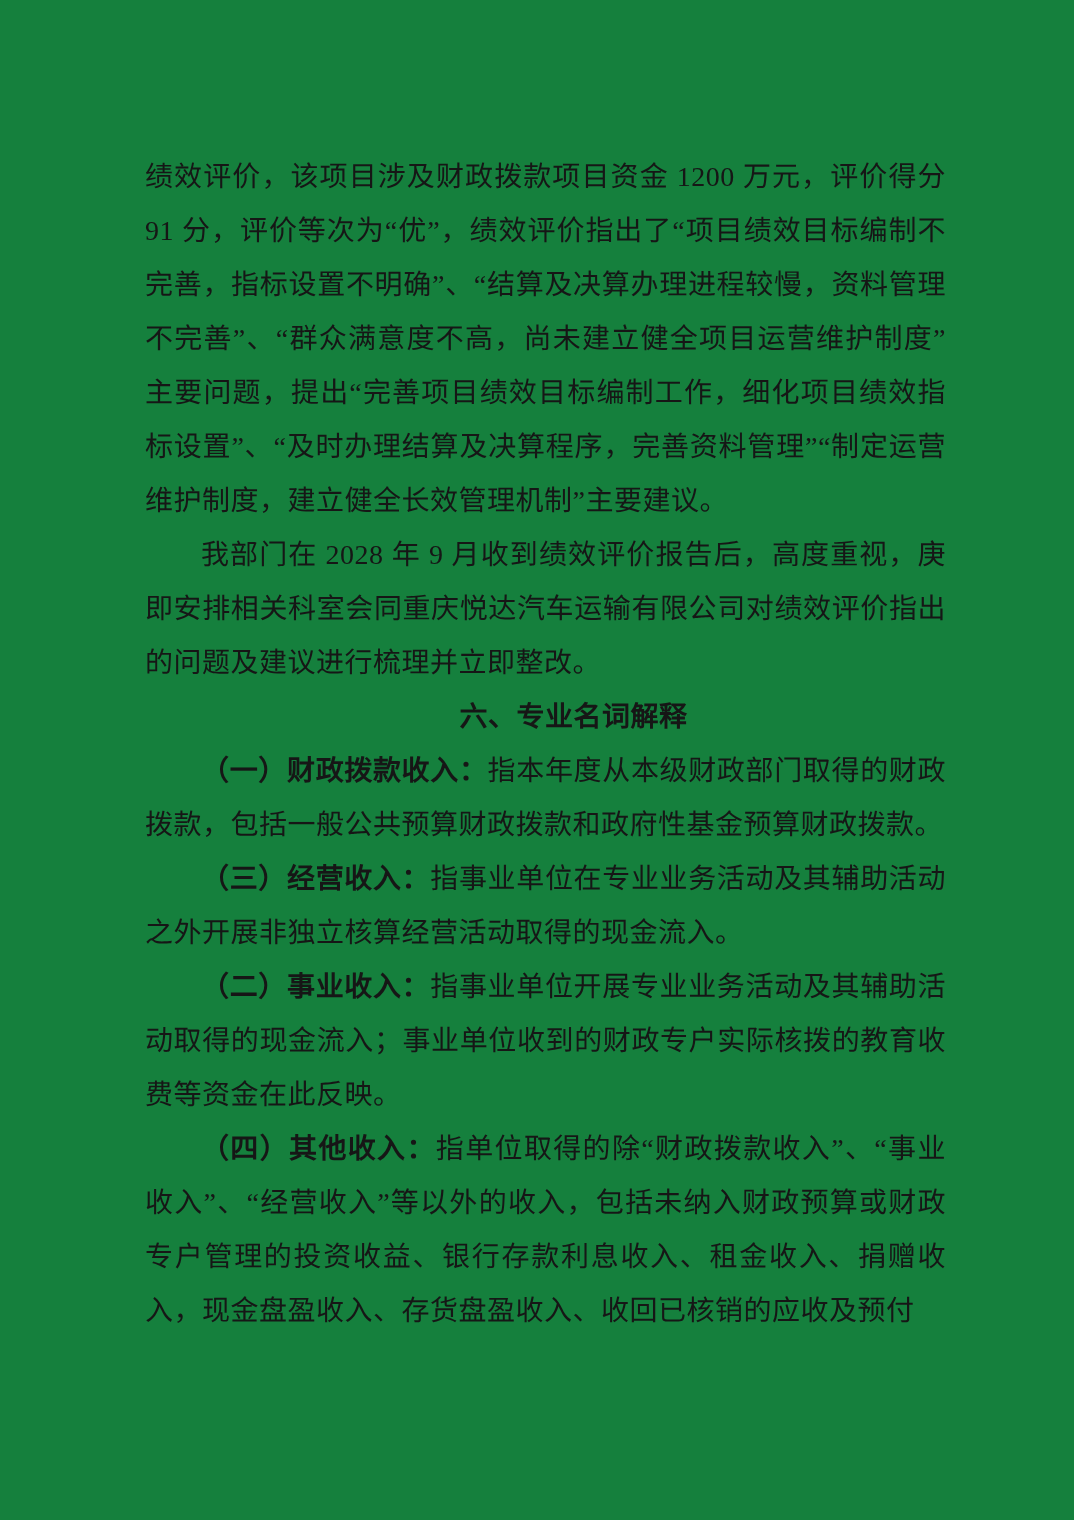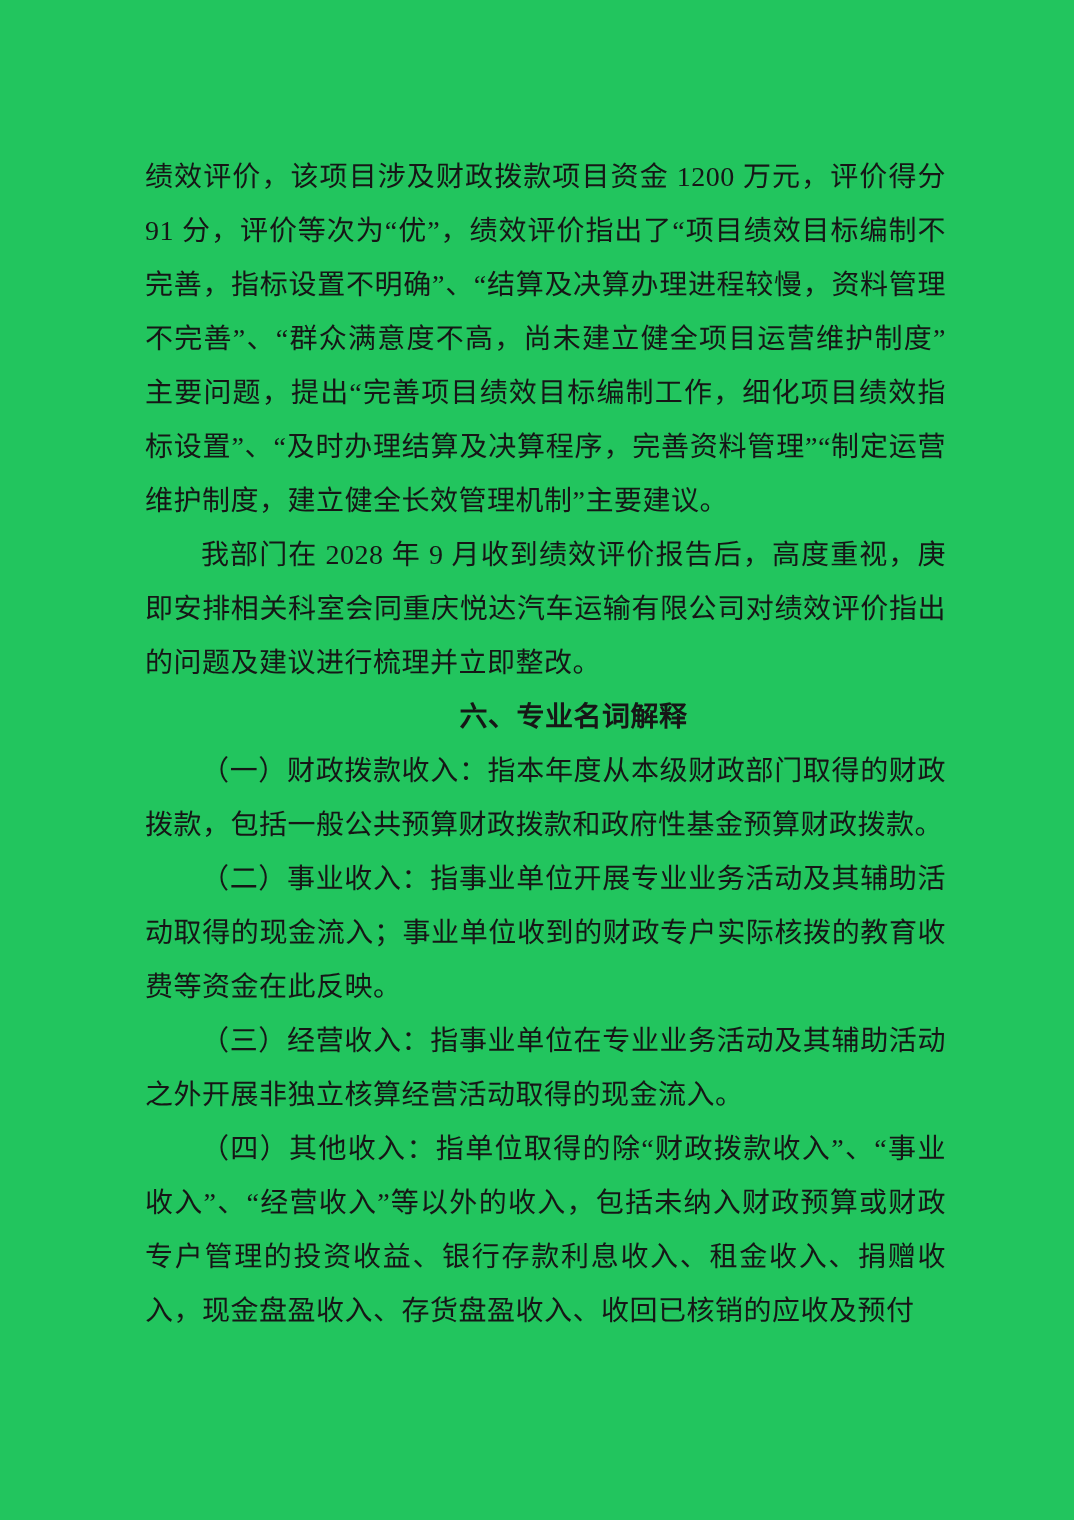--- a/index.html
+++ b/index.html
@@ -7,21 +7,21 @@
     width: 1074px;
     height: 1520px;
     background: #ffffff;
     overflow: hidden;
     font-family: "Liberation Serif", "DejaVu Serif", serif;
   }
   .page {
     position: relative;
     width: 1074px;
     height: 1520px;
-    background: #22c55e;
+    background: #15803d;
   }
   .doc-body {
     position: absolute;
     left: 145px;
     top: 150px;
     width: 801px;
     color: #161616;
   }
   .para {
     font-size: 28px;
@@ -34,46 +34,46 @@
   }
   .para.indented { text-indent: 2em; }
   .para.heading {
     text-indent: 2em;
     font-weight: 700;
     font-family: "Liberation Sans", "DejaVu Sans", sans-serif;
     text-align: center;
   }
   .para.term { text-indent: 2em; }
   .term-lead {
-    font-weight: 400;
+    font-weight: 700;
     font-family: "Liberation Sans", "DejaVu Sans", sans-serif;
   }
 </style>
 </head>
 <body>
 
 <div class="page">
   <div class="doc-body">
 
     <p class="para continuation">绩效评价，该项目涉及财政拨款项目资金 1200 万元，评价得分 91 分，评价等次为“优”，绩效评价指出了“项目绩效目标编制不完善，指标设置不明确”、“结算及决算办理进程较慢，资料管理不完善”、“群众满意度不高，尚未建立健全项目运营维护制度”主要问题，提出“完善项目绩效目标编制工作，细化项目绩效指标设置”、“及时办理结算及决算程序，完善资料管理”“制定运营维护制度，建立健全长效管理机制”主要建议。</p>
 
     <p class="para indented">我部门在 2028 年 9 月收到绩效评价报告后，高度重视，庚即安排相关科室会同重庆悦达汽车运输有限公司对绩效评价指出的问题及建议进行梳理并立即整改。</p>
 
     <p class="para heading">六、专业名词解释</p>
 
     <p class="para term">
       <span class="term-lead">（一）财政拨款收入：</span><span>指本年度从本级财政部门取得的财政拨款，包括一般公共预算财政拨款和政府性基金预算财政拨款。</span>
     </p>
 
     <p class="para term">
-      <span class="term-lead">（二）事业收入：</span><span>指事业单位开展专业业务活动及其辅助活动取得的现金流入；事业单位收到的财政专户实际核拨的教育收费等资金在此反映。</span>
+      <span class="term-lead">（三）经营收入：</span><span>指事业单位在专业业务活动及其辅助活动之外开展非独立核算经营活动取得的现金流入。</span>
     </p>
 
     <p class="para term">
-      <span class="term-lead">（三）经营收入：</span><span>指事业单位在专业业务活动及其辅助活动之外开展非独立核算经营活动取得的现金流入。</span>
+      <span class="term-lead">（二）事业收入：</span><span>指事业单位开展专业业务活动及其辅助活动取得的现金流入；事业单位收到的财政专户实际核拨的教育收费等资金在此反映。</span>
     </p>
 
     <p class="para term">
       <span class="term-lead">（四）其他收入：</span><span>指单位取得的除“财政拨款收入”、“事业收入”、“经营收入”等以外的收入，包括未纳入财政预算或财政专户管理的投资收益、银行存款利息收入、租金收入、捐赠收入，现金盘盈收入、存货盘盈收入、收回已核销的应收及预付</span>
     </p>
 
   </div>
 </div>
 
 </body></html>

